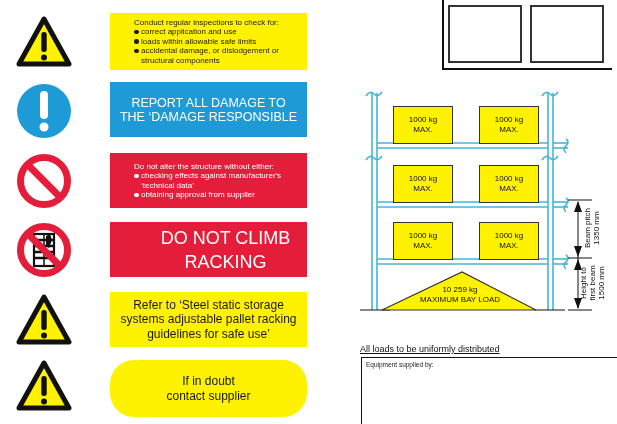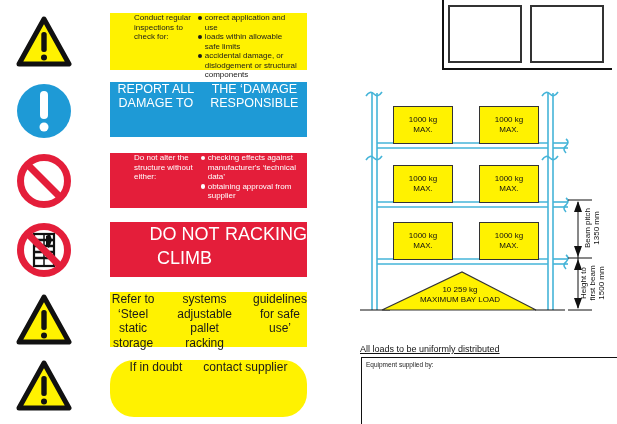--- a/index.html
+++ b/index.html
@@ -1,31 +1,31 @@
 <!DOCTYPE html>
 <html><head>
 <meta charset="utf-8">
 <style>
   html,body{margin:0;padding:0;background:#ffffff;}
   body{width:617px;height:424px;position:relative;overflow:hidden;font-family:"Liberation Sans",sans-serif;color:#111;}
   .abs{position:absolute;}
   .icon{position:absolute;width:56px;height:56px;}
-  .panel{position:absolute;left:110px;width:197px;box-sizing:border-box;display:flex;flex-direction:row;justify-content:center;}
+  .panel{position:absolute;left:110px;width:197px;box-sizing:border-box;display:flex;flex-direction:column;justify-content:center;}
   .yellow{background:#fff200;color:#1a1a1a;}
   .blue{background:#1e9ad6;color:#ffffff;}
   .red{background:#e41e3a;color:#ffffff;}
   .small{font-size:8px;line-height:9.5px;padding:0 10px 0 24px;}
   .small .head{display:block;}
   .small ul{margin:0;padding:0;list-style:none;}
   .small li{position:relative;padding-left:7px;}
   .small li:before{content:"";position:absolute;left:0;top:2.5px;width:4.5px;height:4.5px;border-radius:50%;background:currentColor;}
   .center{text-align:center;}
   .big-blue{font-size:12.5px;line-height:14px;}
   .big-red{font-size:18px;line-height:24px;padding-left:34px;}
-  .mid-y{font-size:12px;line-height:14.5px;gap:21px;}
+  .mid-y{font-size:12px;line-height:14.5px;}
   .alw{font-size:15px;line-height:16px;}
   .boxl{position:absolute;width:60px;height:38px;background:#fff200;border:1.5px solid #333;box-sizing:border-box;font-size:8px;line-height:10px;text-align:center;display:flex;flex-direction:column;justify-content:center;color:#111;}
   .rot{position:absolute;transform:rotate(-90deg);transform-origin:left top;font-size:8px;line-height:9px;text-align:center;white-space:nowrap;}
 </style>
 </head>
 <body>
 
 <svg class="icon" style="left:16px;top:14px;" viewBox="0 0 56 56">
   <path d="M28 5 L53 50 L3 50 Z" fill="#fff200" stroke="#111" stroke-width="5" stroke-linejoin="round"></path>
   <rect x="25.3" y="18" width="5.4" height="20" rx="2.5" fill="#111"></rect>

